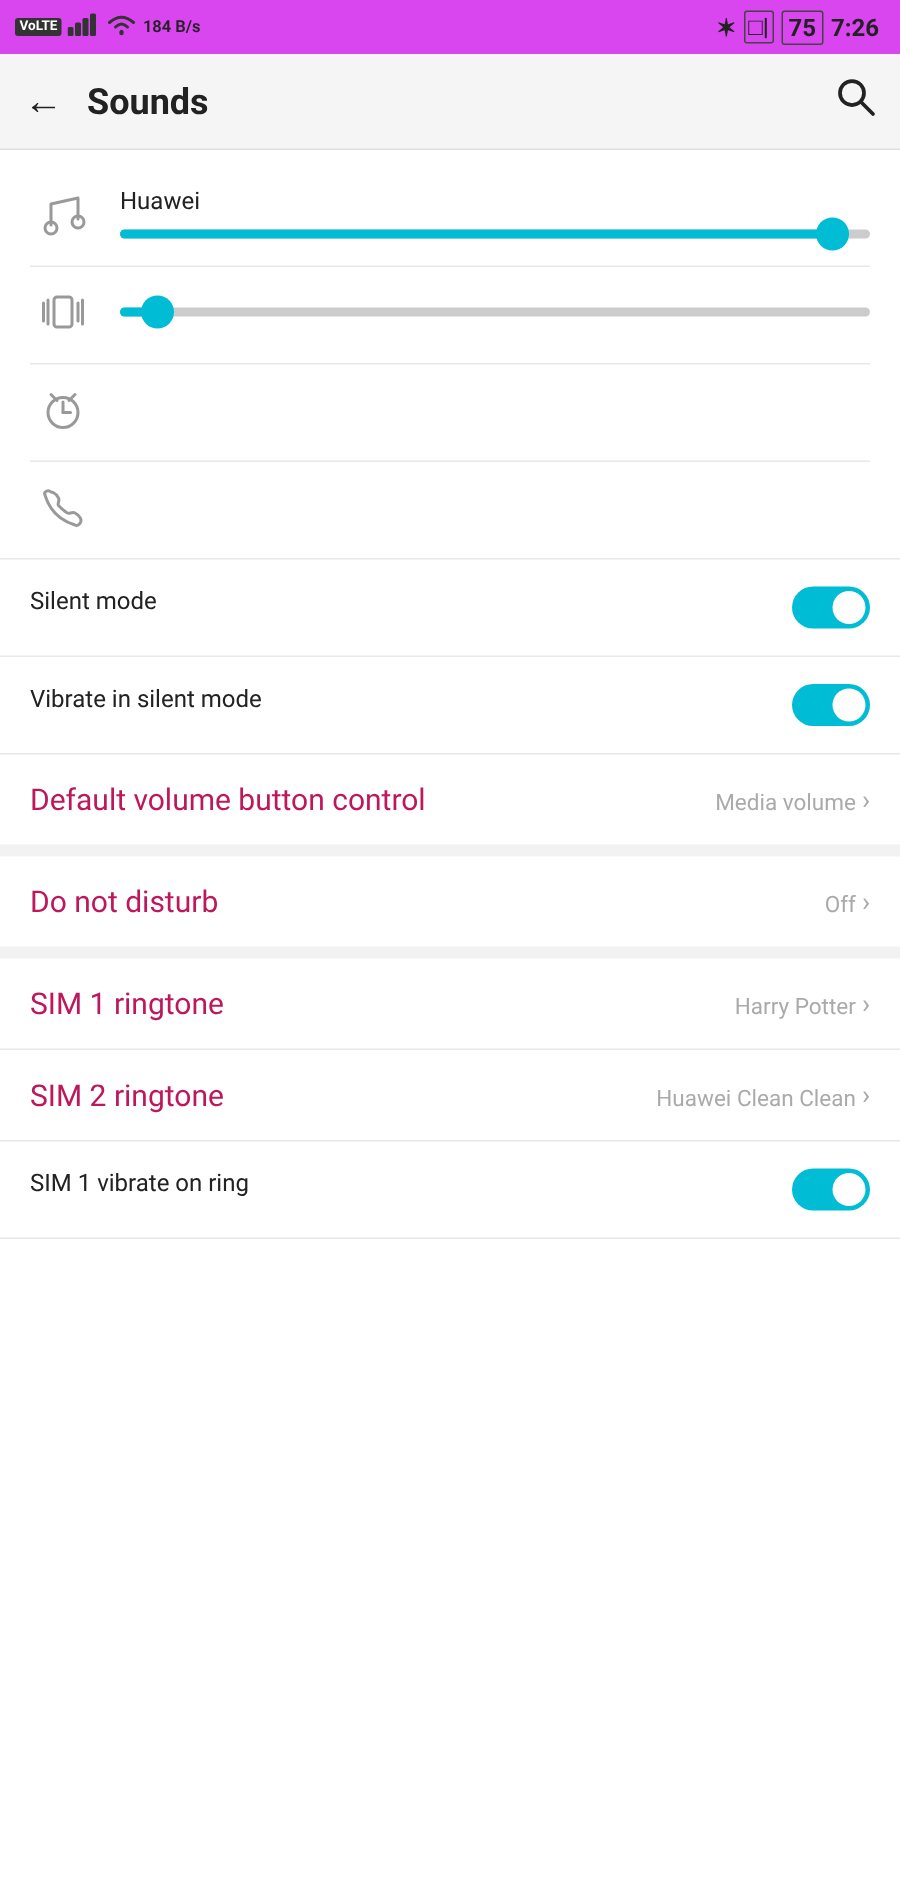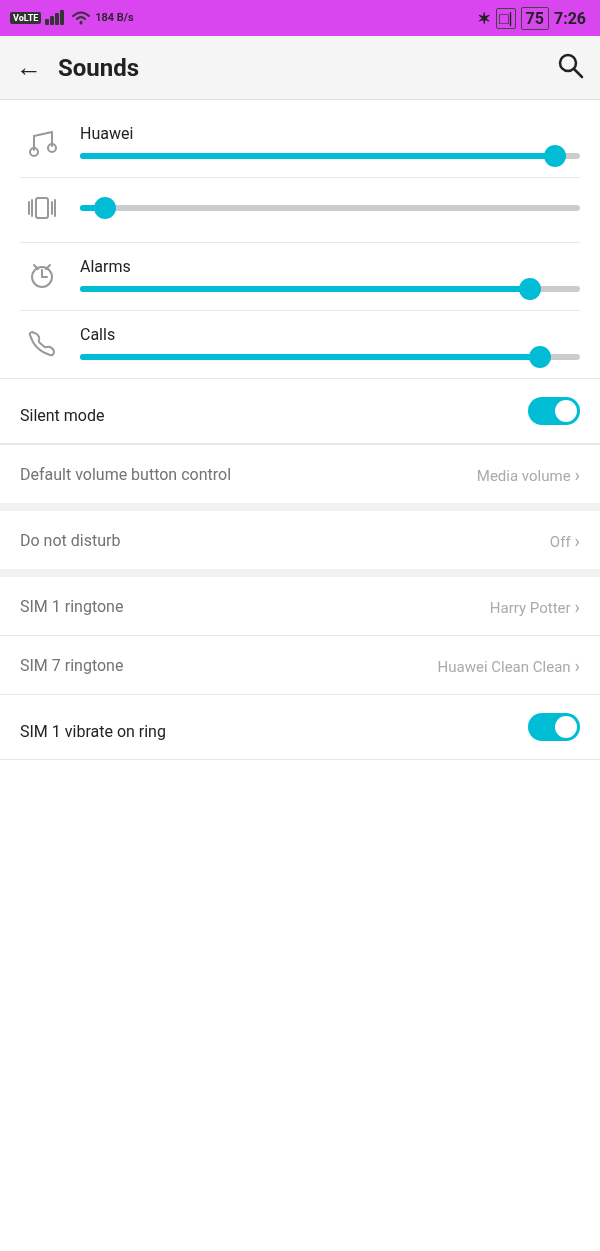--- a/index.html
+++ b/index.html
@@ -159,21 +159,21 @@
     }
 
     .divider-thick {
       height: 8px;
       background: #f2f2f2;
     }
 
     
     .setting-row {
       display: flex;
-      align-items: flex-end;
+      align-items: flex-start;
       justify-content: space-between;
       padding: 18px 20px;
       min-height: 58px;
     }
 
     .setting-label {
       font-size: 16px;
       color: #222;
     }
 
@@ -209,22 +209,22 @@
     .value-row {
       display: flex;
       align-items: center;
       justify-content: space-between;
       padding: 18px 20px;
       min-height: 58px;
       cursor: pointer;
     }
 
     .value-label {
-      font-size: 16px;
-      color: #737373;
+      font-size: 20px;
+      color: #be185d;
     }
 
     .value-right {
       display: flex;
       align-items: flex-end;
       gap: 4px;
       color: #aaa;
       font-size: 15px;
     }
 
@@ -328,61 +328,51 @@
     <div class="slider-row">
       <div class="slider-icon">
         <svg width="32" height="32" viewBox="0 0 32 32" fill="none">
           <circle cx="16" cy="18" r="10" stroke="#999" stroke-width="2" fill="none"></circle>
           <line x1="16" y1="18" x2="16" y2="11" stroke="#999" stroke-width="2" stroke-linecap="round"></line>
           <line x1="16" y1="18" x2="21" y2="18" stroke="#999" stroke-width="2" stroke-linecap="round"></line>
           <line x1="8" y1="6" x2="12" y2="10" stroke="#999" stroke-width="2" stroke-linecap="round"></line>
           <line x1="24" y1="6" x2="20" y2="10" stroke="#999" stroke-width="2" stroke-linecap="round"></line>
         </svg>
       </div>
-      <div class="slider-content">
-        <div class="slider-label">Alarms</div>
-        <div class="slider-track-container">
-          <div class="slider-track"></div>
-          <div class="slider-fill" style="width: 90%;"></div>
-          <div class="slider-thumb" style="left: 90%;"></div>
-        </div>
-      </div>
     </div>
 
     <div class="divider"></div>
 
     <div class="slider-row">
       <div class="slider-icon">
         <svg width="32" height="32" viewBox="0 0 32 32" fill="none">
           <path d="M8 6 C8 6 11 6 13 10 C14 12 12 14 13 15 C15 17 17 19 19 20 C20 21 22 19 24 20 C28 22 28 25 28 25 C28 27 26 29 24 28 C14 25 7 18 4 8 C3 6 6 4 8 6 Z" stroke="#999" stroke-width="2" fill="none" stroke-linejoin="round"></path>
         </svg>
       </div>
-      <div class="slider-content">
-        <div class="slider-label">Calls</div>
-        <div class="slider-track-container">
-          <div class="slider-track"></div>
-          <div class="slider-fill" style="width: 92%;"></div>
-          <div class="slider-thumb" style="left: 92%;"></div>
-        </div>
-      </div>
     </div>
 
   </div>
 
   <div class="divider-full"></div>
 
   <div class="setting-row">
     <span class="setting-label">Silent mode</span>
     <div class="toggle on">
       <div class="toggle-knob"></div>
     </div>
   </div>
 
   <div class="divider-full"></div>
 
+  <div class="setting-row">
+    <span class="setting-label">Vibrate in silent mode</span>
+    <div class="toggle on">
+      <div class="toggle-knob"></div>
+    </div>
+  </div>
 
   <div class="divider-full"></div>
 
   <div class="value-row">
     <span class="value-label">Default volume button control</span>
     <div class="value-right">
       <span>Media volume</span>
       <span class="chevron">›</span>
     </div>
   </div>
@@ -403,21 +393,21 @@
     <span class="value-label">SIM 1 ringtone</span>
     <div class="value-right">
       <span>Harry Potter</span>
       <span class="chevron">›</span>
     </div>
   </div>
 
   <div class="divider-full"></div>
 
   <div class="value-row">
-    <span class="value-label">SIM 7 ringtone</span>
+    <span class="value-label">SIM 2 ringtone</span>
     <div class="value-right">
       <span>Huawei Clean Clean</span>
       <span class="chevron">›</span>
     </div>
   </div>
 
   <div class="divider-full"></div>
 
   <div class="setting-row">
     <span class="setting-label">SIM 1 vibrate on ring</span>

